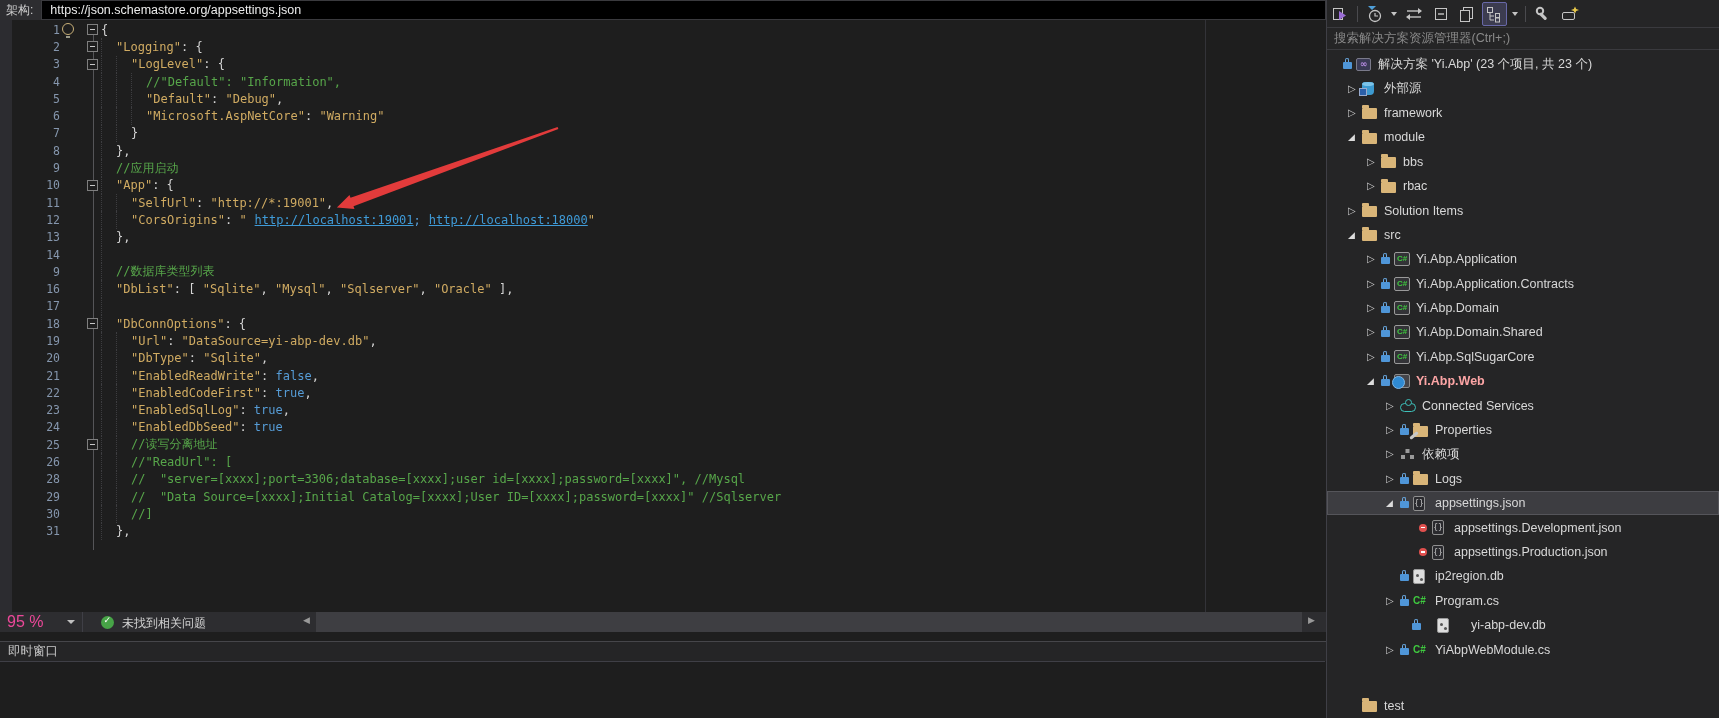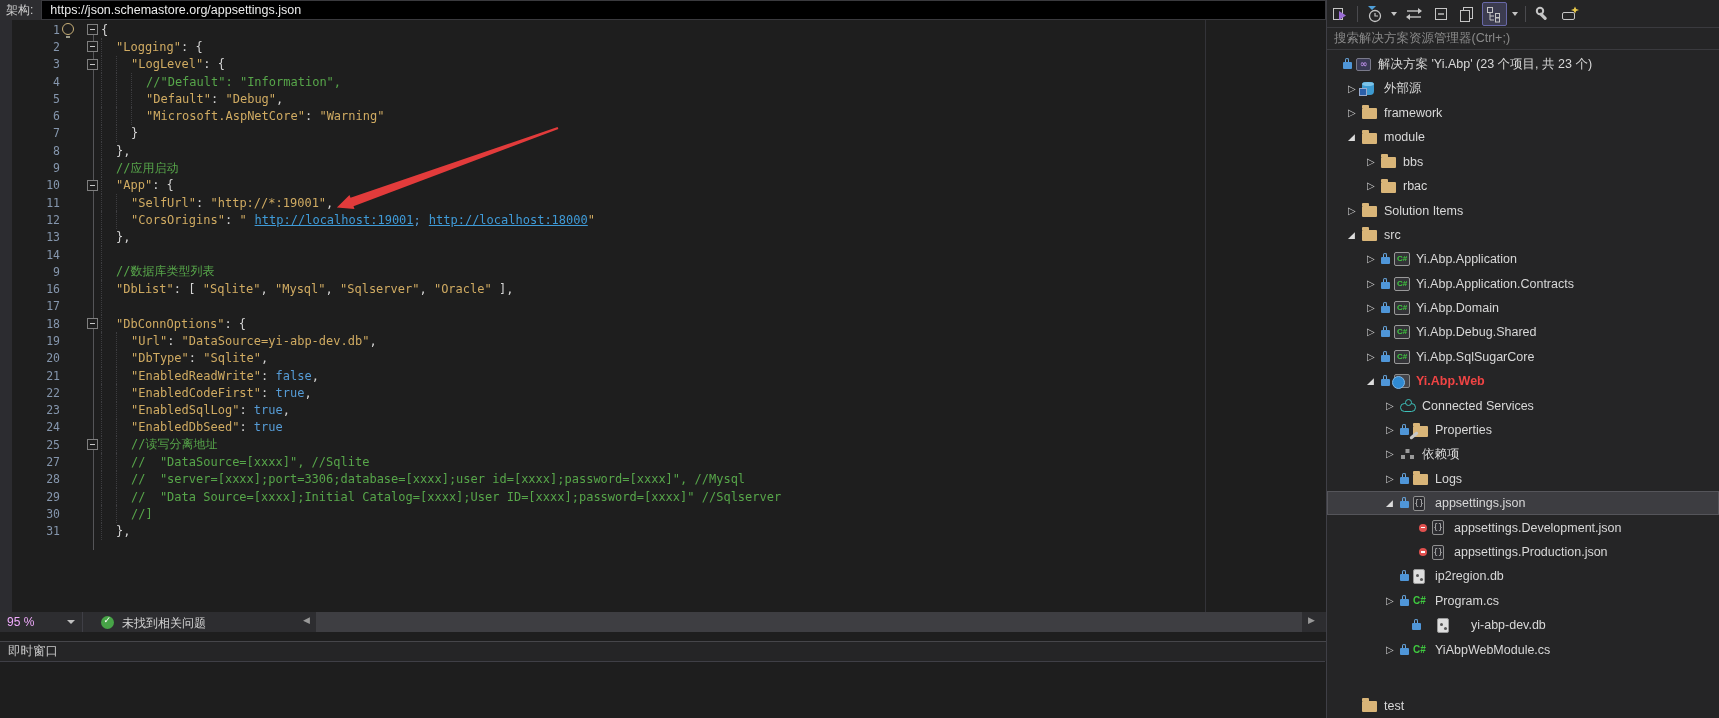--- a/index.html
+++ b/index.html
@@ -34,21 +34,21 @@
   .seg.t{color:#d0ab62;}
   .seg.c{color:#57a64a;}
   .seg.b{color:#569cd6;}
   .seg.l{color:#3f9bd8;text-decoration:underline;padding-left:8px;}
   #fold-vline{position:absolute;left:93px;top:14px;width:1px;height:516px;background:#555558;}
   #arrow-svg{position:absolute;left:0;top:0;pointer-events:none;}
   
   #estatus{position:absolute;left:0;top:612px;width:1326px;height:20px;background:#2d2d30;}
   #zoom-combo{position:absolute;left:0;top:0;width:82px;height:20px;background:#2d2d30;
               border-right:1px solid #3f3f46;display:flex;align-items:center;}
-  #zoom-combo .zv{margin-left:7px;font-size:12px;color:#f0abfc;}
+  #zoom-combo .zv{margin-left:7px;font-size:16px;color:#ec4899;}
   #zoom-combo .car{position:absolute;right:7px;top:8px;width:0;height:0;
                    border-left:4px solid transparent;border-right:4px solid transparent;border-top:4px solid #c0c0c0;}
   #chk{position:absolute;left:101px;top:3.5px;width:13px;height:13px;border-radius:50%;background:#47a447;}
   #chk::after{content:"✓";position:absolute;left:2.5px;top:-1px;font-size:9px;color:#fff;font-weight:bold;}
   #emsg{position:absolute;left:122px;top:3px;font-size:12px;color:#d4d4d4;}
   #hs-left{position:absolute;left:303px;top:3px;font-size:9px;color:#999;}
   #hs-thumb{position:absolute;left:316px;top:0;width:986px;height:20px;background:#3e3e42;}
   #hs-right{position:absolute;left:1308px;top:3px;font-size:9px;color:#999;}
   
   #imm-sep{position:absolute;left:0;top:641px;width:1326px;height:1px;background:#46464a;}
@@ -67,21 +67,21 @@
   .tcar{width:0;height:0;border-left:3.5px solid transparent;border-right:3.5px solid transparent;
         border-top:4px solid #c5c5c5;margin:0 3px;}
   #sx-search{position:absolute;left:0;top:27px;width:100%;height:23px;background:#252526;
              border-top:1px solid #3a3a3e;border-bottom:1px solid #3a3a3e;box-sizing:border-box;
              display:flex;align-items:center;}
   #sx-search span{margin-left:7px;font-size:12.5px;color:#8a8a8a;white-space:nowrap;}
   #tree{position:absolute;left:0;top:52px;width:100%;}
   .trow{display:flex;align-items:center;height:24.4px;box-sizing:border-box;}
   .trow.sel{background:#3d3d41;box-shadow:inset 0 0 0 1px #55555a;}
   .trow .label{margin-left:3px;font-size:12.5px;color:#d8d8d8;white-space:nowrap;}
-  .trow.bold .label{font-weight:bold;color:#ef4444;}
+  .trow.bold .label{font-weight:bold;color:#fca5a5;}
   .chev{width:14px;flex:none;font-size:10px;color:#c8c8c8;line-height:10px;}
   .chev.exp{font-size:9px;color:#dcdcdc;}
   .lockslot{width:13px;flex:none;display:flex;align-items:center;}
   .iconslot{width:19px;flex:none;display:flex;align-items:center;}
   
   .lock{width:9px;height:7px;background:#4f96d8;border-radius:1px;position:relative;margin-top:3px;}
   .lock::before{content:"";position:absolute;top:-4px;left:1.5px;width:4px;height:4px;
                 border:1.5px solid #6aa8e0;border-bottom:none;border-radius:3px 3px 0 0;box-sizing:border-box;}
   .red-dot{width:8px;height:8px;border-radius:50%;background:#e0504e;position:relative;}
   .red-dot::before{content:"";position:absolute;left:2px;top:3px;width:4px;height:1.6px;background:#fff;}
@@ -150,21 +150,21 @@
         <div class="eline"><span class="lnum">16</span><span class="fcell"></span><span class="code"><span class="ind"></span><span class="seg t">"DbList"</span><span class="seg p">: [ </span><span class="seg t">"Sqlite"</span><span class="seg p">, </span><span class="seg t">"Mysql"</span><span class="seg p">, </span><span class="seg t">"Sqlserver"</span><span class="seg p">, </span><span class="seg t">"Oracle"</span><span class="seg p"> ],</span></span></div>
         <div class="eline"><span class="lnum">17</span><span class="fcell"></span><span class="code"><span class="ind"></span></span></div>
         <div class="eline"><span class="lnum">18</span><span class="fcell"><span class="fbox"></span></span><span class="code"><span class="ind"></span><span class="seg t">"DbConnOptions"</span><span class="seg p">: {</span></span></div>
         <div class="eline"><span class="lnum">19</span><span class="fcell"></span><span class="code"><span class="ind"></span><span class="ind"></span><span class="seg t">"Url"</span><span class="seg p">: </span><span class="seg t">"DataSource=yi-abp-dev.db"</span><span class="seg p">,</span></span></div>
         <div class="eline"><span class="lnum">20</span><span class="fcell"></span><span class="code"><span class="ind"></span><span class="ind"></span><span class="seg t">"DbType"</span><span class="seg p">: </span><span class="seg t">"Sqlite"</span><span class="seg p">,</span></span></div>
         <div class="eline"><span class="lnum">21</span><span class="fcell"></span><span class="code"><span class="ind"></span><span class="ind"></span><span class="seg t">"EnabledReadWrite"</span><span class="seg p">: </span><span class="seg b">false</span><span class="seg p">,</span></span></div>
         <div class="eline"><span class="lnum">22</span><span class="fcell"></span><span class="code"><span class="ind"></span><span class="ind"></span><span class="seg t">"EnabledCodeFirst"</span><span class="seg p">: </span><span class="seg b">true</span><span class="seg p">,</span></span></div>
         <div class="eline"><span class="lnum">23</span><span class="fcell"></span><span class="code"><span class="ind"></span><span class="ind"></span><span class="seg t">"EnabledSqlLog"</span><span class="seg p">: </span><span class="seg b">true</span><span class="seg p">,</span></span></div>
         <div class="eline"><span class="lnum">24</span><span class="fcell"></span><span class="code"><span class="ind"></span><span class="ind"></span><span class="seg t">"EnabledDbSeed"</span><span class="seg p">: </span><span class="seg b">true</span></span></div>
         <div class="eline"><span class="lnum">25</span><span class="fcell"><span class="fbox"></span></span><span class="code"><span class="ind"></span><span class="ind"></span><span class="seg c">//读写分离地址</span></span></div>
-        <div class="eline"><span class="lnum">27</span><span class="fcell"></span><span class="code"><span class="ind"></span><span class="ind"></span><span class="seg c">//  "DataSource=[xxxx]", //Sqlite</span></span></div>
+        <div class="eline"><span class="lnum">26</span><span class="fcell"></span><span class="code"><span class="ind"></span><span class="ind"></span><span class="seg c">//"ReadUrl": [</span></span></div>
         <div class="eline"><span class="lnum">28</span><span class="fcell"></span><span class="code"><span class="ind"></span><span class="ind"></span><span class="seg c">//  "server=[xxxx];port=3306;database=[xxxx];user id=[xxxx];password=[xxxx]", //Mysql</span></span></div>
         <div class="eline"><span class="lnum">29</span><span class="fcell"></span><span class="code"><span class="ind"></span><span class="ind"></span><span class="seg c">//  "Data Source=[xxxx];Initial Catalog=[xxxx];User ID=[xxxx];password=[xxxx]" //Sqlserver</span></span></div>
         <div class="eline"><span class="lnum">30</span><span class="fcell"></span><span class="code"><span class="ind"></span><span class="ind"></span><span class="seg c">//]</span></span></div>
         <div class="eline"><span class="lnum">31</span><span class="fcell"></span><span class="code"><span class="ind"></span><span class="seg p">},</span></span></div>
       </div>
     <div id="vscroll-line"></div>
     <svg id="arrow-svg" width="1326" height="592" viewBox="0 0 1326 592">
       <polygon fill="#e23b3b" points="557.6,106.9 350.5,177.8 349.5,174.9 336.9,187.4 354.5,189.1 353.5,186.2 558.4,109.1"></polygon>
     </svg>
   </div>
@@ -341,21 +341,21 @@
           <span class="label">Yi.Abp.Domain</span>
         </div>
         <div class="trow" style="padding-left: 40px;">
           <span class="chev">▷</span>
           <span class="lockslot">
             <span class="lock"></span>
           </span>
           <span class="iconslot">
             <span class="icon i-csproj">C#</span>
           </span>
-          <span class="label">Yi.Abp.Debug.Shared</span>
+          <span class="label">Yi.Abp.Domain.Shared</span>
         </div>
         <div class="trow" style="padding-left: 40px;">
           <span class="chev">▷</span>
           <span class="lockslot">
             <span class="lock"></span>
           </span>
           <span class="iconslot">
             <span class="icon i-csproj">C#</span>
           </span>
           <span class="label">Yi.Abp.SqlSugarCore</span>

